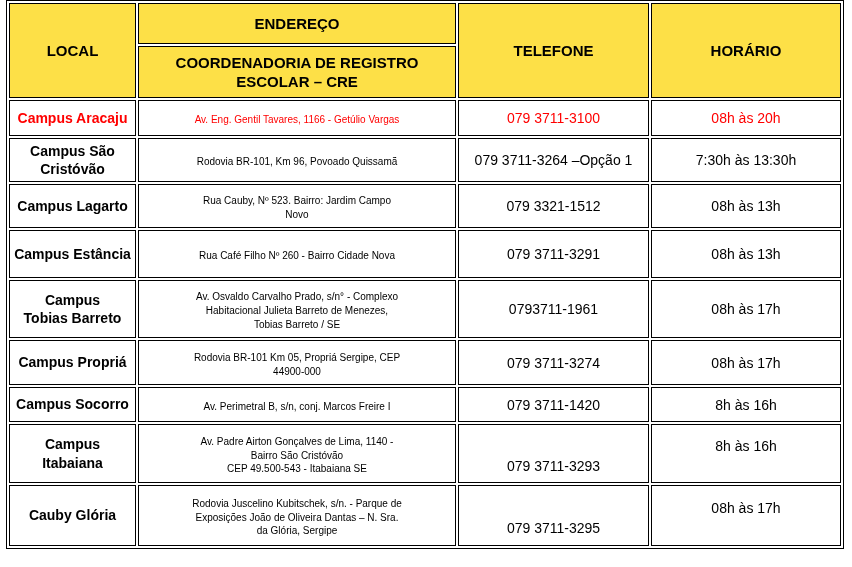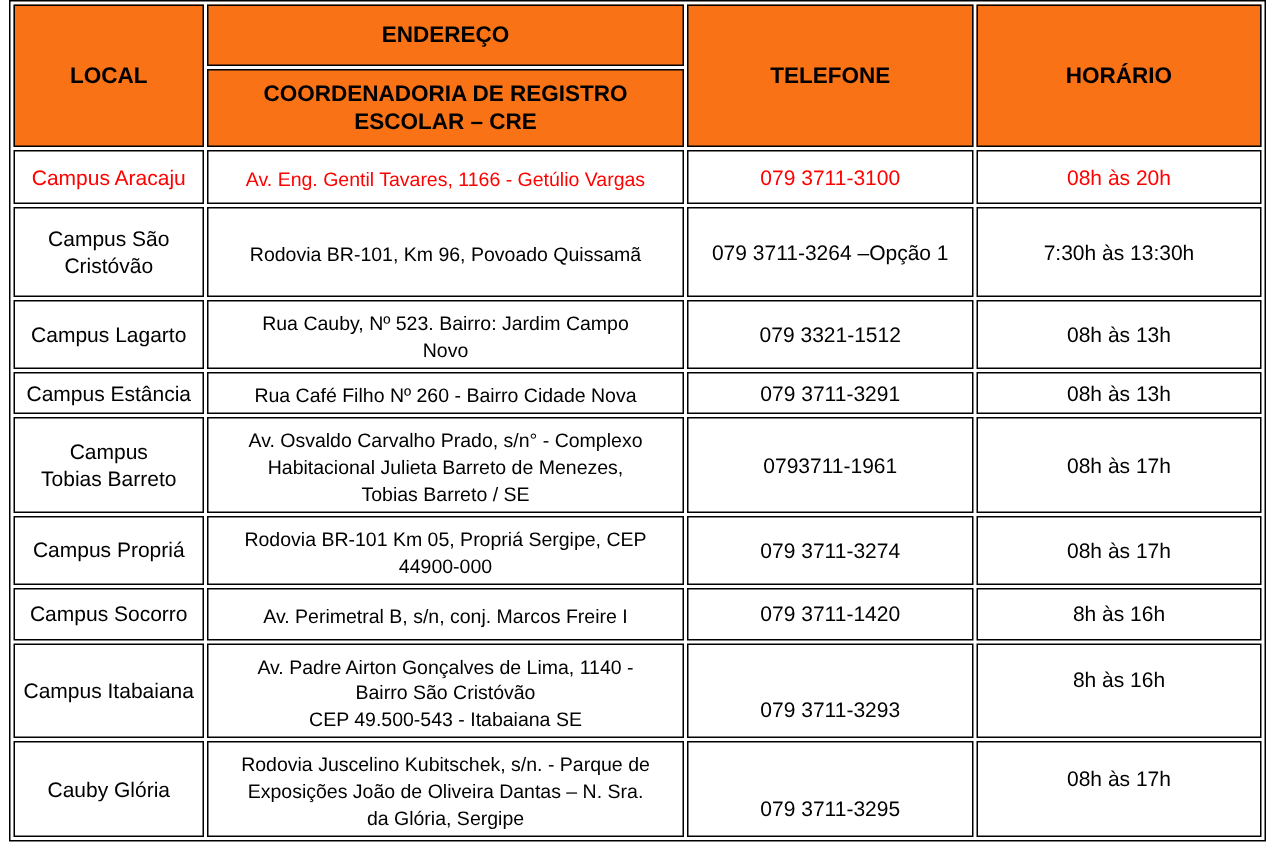--- a/index.html
+++ b/index.html
@@ -1,23 +1,23 @@
 <!DOCTYPE html>
 <html><head>
 <meta charset="utf-8">
 <style>
   html,body{margin:0;padding:0;background:#ffffff;}
   body{width:852px;height:567px;overflow:hidden;font-family:"Liberation Sans",sans-serif;color:#000;}
   table.campus{border-collapse:separate;border-spacing:2px;table-layout:fixed;
     margin:0 0 0 6px;border:1px solid #000;}
   td,th{border:1px solid #000;text-align:center;vertical-align:middle;
     padding:1px 4px;white-space:pre-line;word-wrap:break-word;box-sizing:border-box;}
-  th{background:#f97316;font-size:15px;font-weight:bold;line-height:1.3;}
-  td.local{font-weight:normal;font-size:14px;line-height:1.3;}
-  td.addr{font-size:13px;line-height:1.38;padding-top:6px;padding-bottom:2px;margin-left:27px;}
+  th{background:#fde047;font-size:15px;font-weight:bold;line-height:1.3;}
+  td.local{font-weight:bold;font-size:14px;line-height:1.3;}
+  td.addr{font-size:10px;line-height:1.38;padding-top:6px;padding-bottom:2px;margin-left:27px;}
   td.phone,td.time{font-size:14px;text-align:center;}
   tr.highlight td{color:#ff0000;}
   td.low{padding-top:26px;}
   td.high{padding-bottom:16px;}
 </style>
 </head>
 <body>
 
 <table class="campus">
   <colgroup>
@@ -38,35 +38,35 @@
 ESCOLAR – CRE</th>
     </tr>
   </thead>
   <tbody>
     <tr class="highlight" style="height:36px">
       <td class="local">Campus Aracaju</td>
       <td class="addr">Av. Eng. Gentil Tavares, 1166 - Getúlio Vargas</td>
       <td class="phone">079 3711-3100</td>
       <td class="time">08h às 20h</td>
     </tr>
-    <tr style="height:60px">
+    <tr style="height:44px">
       <td class="local">Campus São
 Cristóvão</td>
       <td class="addr">Rodovia BR-101, Km 96, Povoado Quissamã</td>
       <td class="phone">079 3711-3264 –Opção 1</td>
       <td class="time">7:30h às 13:30h</td>
     </tr>
     <tr style="height:44px">
       <td class="local">Campus Lagarto</td>
       <td class="addr">Rua Cauby, Nº 523. Bairro: Jardim Campo
 Novo</td>
       <td class="phone">079 3321-1512</td>
       <td class="time">08h às 13h</td>
     </tr>
-    <tr style="height:24px">
+    <tr style="height:48px">
       <td class="local">Campus Estância</td>
       <td class="addr">Rua Café Filho Nº 260 - Bairro Cidade Nova</td>
       <td class="phone">079 3711-3291</td>
       <td class="time">08h às 13h</td>
     </tr>
     <tr style="height:58px">
       <td class="local">Campus
 Tobias Barreto</td>
       <td class="addr">Av. Osvaldo Carvalho Prado, s/n° - Complexo
 Habitacional Julieta Barreto de Menezes,

